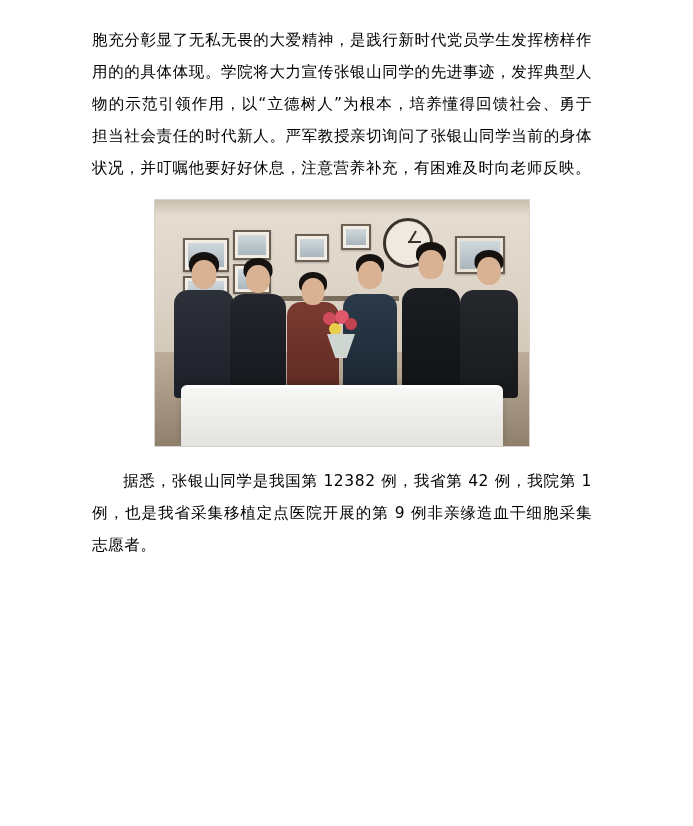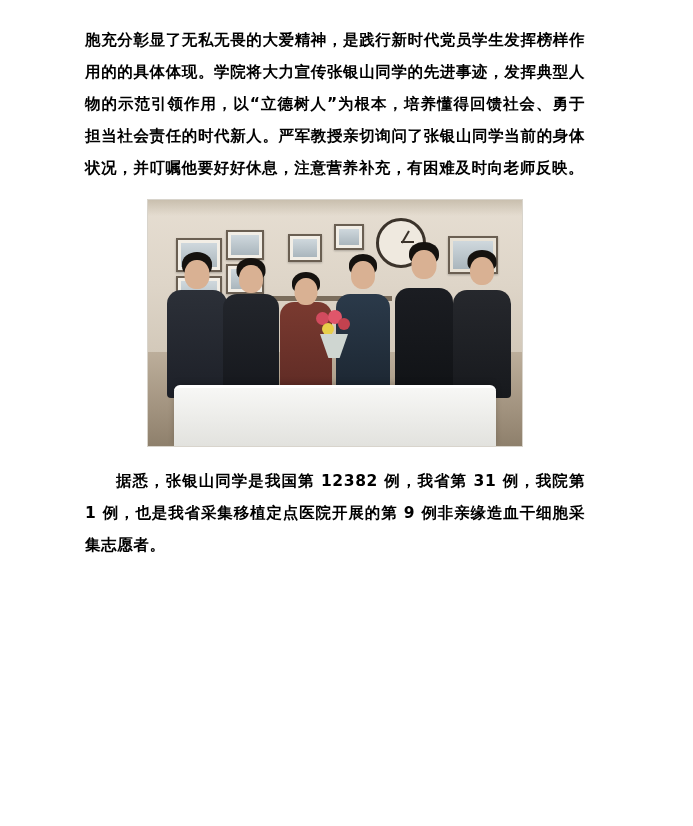--- a/index.html
+++ b/index.html
@@ -17,24 +17,23 @@
   }
   .page {
     position: absolute;
     left: 0; top: 0;
     width: 693px;
     height: 826px;
     background: #ffffff;
   }
   .doc-body {
     position: absolute;
-    left: 85px;
+    left: 92px;
     top: 8px;
     width: 500px;
-    font-weight: bold;
   }
   .para {
     font-size: 15.5px;
     line-height: 32px;
     letter-spacing: 0.6px;
     text-align: justify;
     text-justify: inter-ideograph;
     color: #000000;
     font-family: "DejaVu Sans", "Liberation Sans", sans-serif;
   }
@@ -246,16 +245,16 @@
         <div class="person" style="left:304px;width:60px;height:152px;">
           <div class="torso" style="width:58px;height:108px;bottom:0;background:linear-gradient(#26282d,#17191d);"></div>
           <div class="hair" style="width:29px;height:22px;top:4px;"></div>
           <div class="head" style="width:24px;height:28px;top:11px;"></div>
         </div>
 
         <div class="table"></div>
       </div>
     </div>
 
-    <p class="para indent para2">据悉，张银山同学是我国第 12382 例，我省第 31 例，我院第 1 例，也是我省采集移植定点医院开展的第 9 例非亲缘造血干细胞采集志愿者。</p>
+    <p class="para indent para2">据悉，张银山同学是我国第 12382 例，我省第 42 例，我院第 1 例，也是我省采集移植定点医院开展的第 9 例非亲缘造血干细胞采集志愿者。</p>
 
   </div>
 </div>
 
 </body></html>

